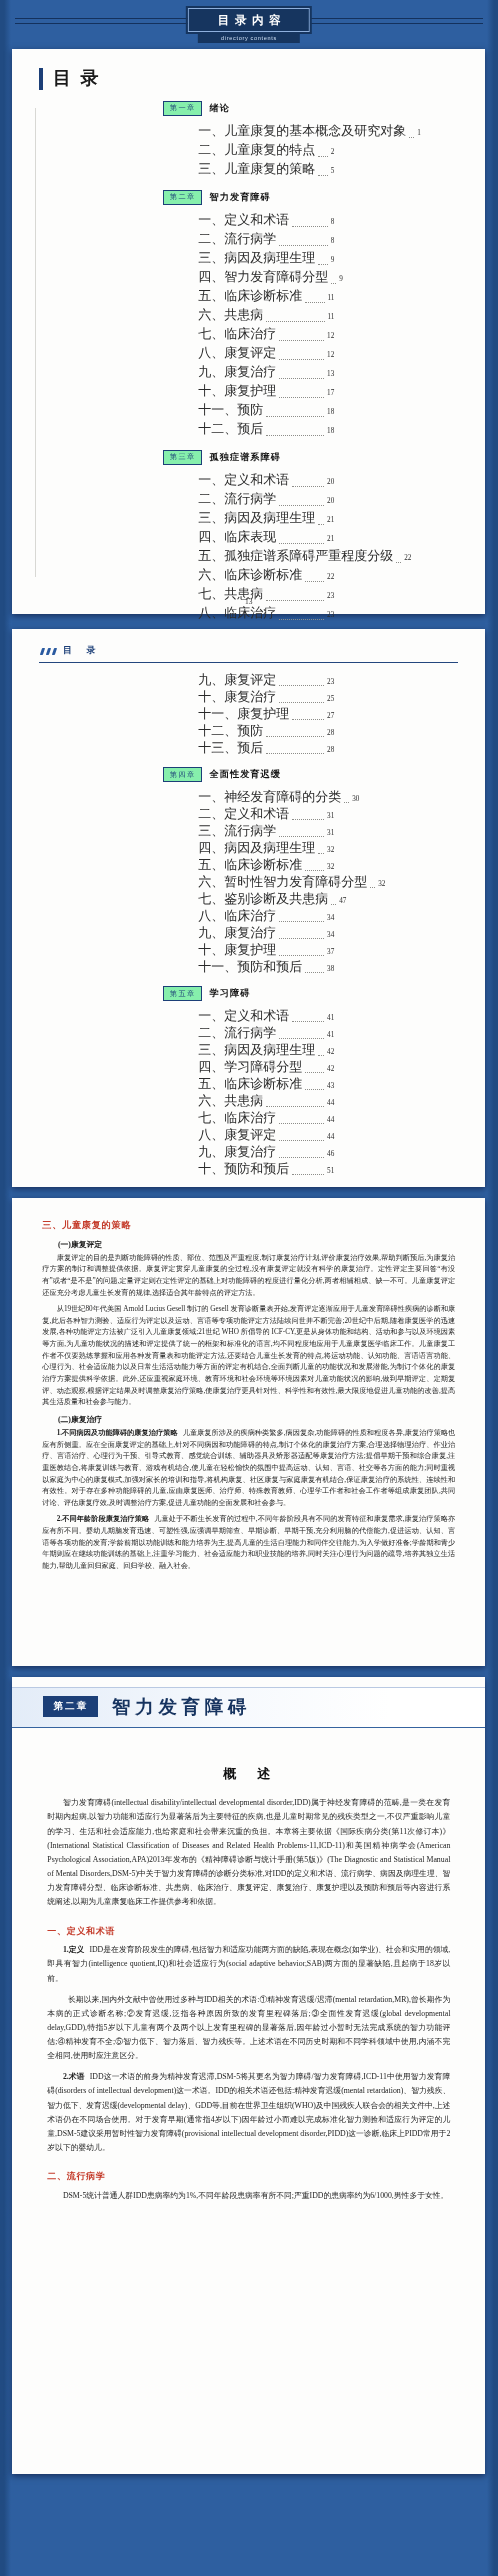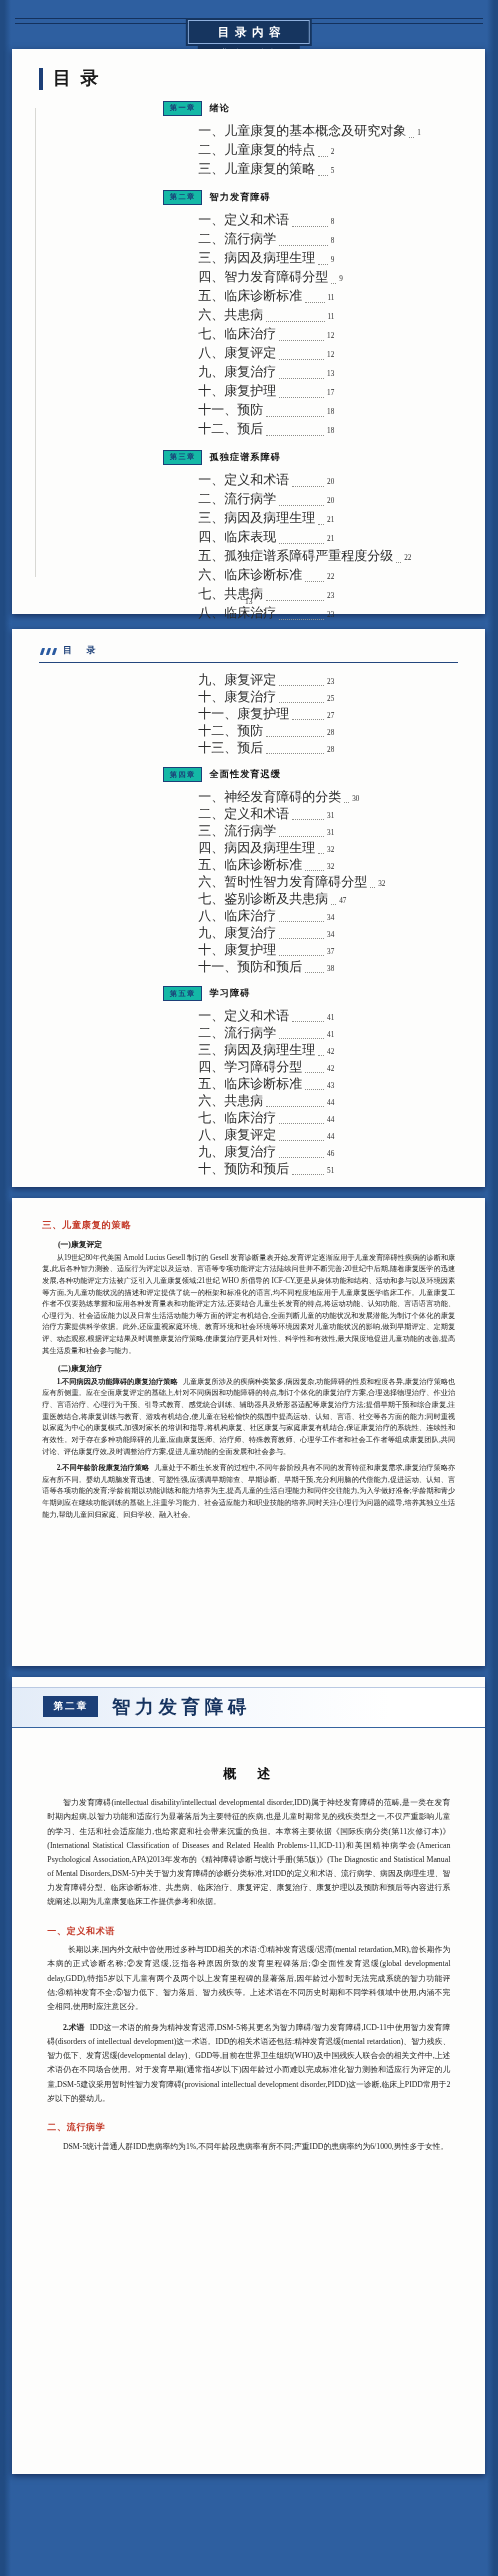--- a/index.html
+++ b/index.html
@@ -10,21 +10,21 @@
     background: linear-gradient(90deg,#214b82 0,#214b82 4.1px,#2e5fa0 11px,#2e5fa0 487px,#214b82 494px,#214b82 100%);
     font-family: "Liberation Serif","DejaVu Serif",serif;
   }
 
   
   .banner { position: relative; margin: 8.2px 13.6px 0; height: 33px; }
   .banner-rule {
     position: absolute; top: 9.6px; left: 1.4px; right: 1.4px; height: 6.1px;
     border-top: 1.4px solid #14315c; border-bottom: 1.4px solid #14315c;
   }
-  .banner-badge { position: absolute; left: 50%; top: 12px; transform: translateX(-50%); text-align: center; }
+  .banner-badge { position: absolute; left: 50%; top: 0; transform: translateX(-50%); text-align: center; }
   .badge-main {
     display: inline-block; background: #16355f; color: #fff;
     border: 0.7px solid #8fb0dd; outline: 2px solid #16355f;
     font-family: "Liberation Sans","DejaVu Sans",sans-serif;
     font-weight: bold; font-size: 11.6px; letter-spacing: 5.5px;
     padding: 3.4px 23px 3.4px 29px;
   }
   .badge-sub {
     margin: 2px auto 0; width: 102px; background: #16355f; color: #cfe0f5;
     font-family: "Liberation Sans","DejaVu Sans",sans-serif;
@@ -46,23 +46,23 @@
     display: inline-block; font-size: 18px; font-weight: bold; color: #1a1a1a;
     letter-spacing: 9.6px; border-left: 4.1px solid #1c3f77; padding-left: 9.6px; line-height: 1.2;
   }
   .page1::after { 
     content: ""; position: absolute; left: 23px; top: 59px; bottom: 37px;
     border-left: 0.7px solid #d8d8d4;
   }
   .toc-body { width: 171px; margin: 11px auto 0; }
   .chapter-head { display: flex; align-items: center; margin: 11px 0 6.1px; }
   .chapter-label {
-    border: 0.7px solid #1c3f77; color: #1c3f77; background: #14b8a6;
+    border: 0.7px solid #1c3f77; color: #1c3f77; background: #86efac;
     font-family: "Liberation Sans","DejaVu Sans",sans-serif;
-    font-size: 7.2px; font-weight: bold; padding: 1.4px 5.5px; margin-right: 7.5px; letter-spacing: 1.4px;
+    font-size: 7.2px; font-weight: normal; padding: 1.4px 5.5px; margin-right: 7.5px; letter-spacing: 1.4px;
   }
   .chapter-title { font-size: 9.2px; font-weight: bold; color: #141414; letter-spacing: 1px; }
   .toc-row { display: flex; align-items: baseline; padding-left: 35px; height: 19px; }
   .page2 .toc-row { height: 17px; }
   .entry-label { font-size: 13px; color: #2b2b2b; white-space: nowrap; }
   .leader { flex: 1; border-bottom: 1px dotted #8d8d89; margin: 0 2.7px; align-self: flex-end; margin-bottom: 2.7px; min-width: 5.5px; }
   .entry-page { font-size: 7.2px; color: #2b2b2b; }
   .folio { position: absolute; bottom: 8.2px; left: 0; right: 0; text-align: center; font-size: 7.5px; color: #3a3a3a; }
 
   
@@ -398,34 +398,36 @@
           <span class="leader"></span>
           <span class="entry-page">51</span>
         </div>
       </div>
     </div>
 </div>
 
 <div class="page page3">
   <div class="red-head">三、儿童康复的策略</div>
   <div class="sub-head">(一)康复评定</div>
+  <p class="para">康复评定的目的是判断功能障碍的性质、部位、范围及严重程度,制订康复治疗计划,评价康复治疗效果,帮助判断预后,为康复治疗方案的制订和调整提供依据。康复评定贯穿儿童康复的全过程,没有康复评定就没有科学的康复治疗。定性评定主要回答“有没有”或者“是不是”的问题,定量评定则在定性评定的基础上对功能障碍的程度进行量化分析,两者相辅相成、缺一不可。儿童康复评定还应充分考虑儿童生长发育的规律,选择适合其年龄特点的评定方法。</p>
   <p class="para">从19世纪80年代美国 Arnold Lucius Gesell 制订的 Gesell 发育诊断量表开始,发育评定逐渐应用于儿童发育障碍性疾病的诊断和康复,此后各种智力测验、适应行为评定以及运动、言语等专项功能评定方法陆续问世并不断完善;20世纪中后期,随着康复医学的迅速发展,各种功能评定方法被广泛引入儿童康复领域;21世纪 WHO 所倡导的 ICF-CY,更是从身体功能和结构、活动和参与以及环境因素等方面,为儿童功能状况的描述和评定提供了统一的框架和标准化的语言,均不同程度地应用于儿童康复医学临床工作。儿童康复工作者不仅要熟练掌握和应用各种发育量表和功能评定方法,还要结合儿童生长发育的特点,将运动功能、认知功能、言语语言功能、心理行为、社会适应能力以及日常生活活动能力等方面的评定有机结合,全面判断儿童的功能状况和发展潜能,为制订个体化的康复治疗方案提供科学依据。此外,还应重视家庭环境、教育环境和社会环境等环境因素对儿童功能状况的影响,做到早期评定、定期复评、动态观察,根据评定结果及时调整康复治疗策略,使康复治疗更具针对性、科学性和有效性,最大限度地促进儿童功能的改善,提高其生活质量和社会参与能力。</p>
   <div class="sub-head">(二)康复治疗</div>
   <p class="para"><b>1.不同病因及功能障碍的康复治疗策略</b><span>儿童康复所涉及的疾病种类繁多,病因复杂,功能障碍的性质和程度各异,康复治疗策略也应有所侧重。应在全面康复评定的基础上,针对不同病因和功能障碍的特点,制订个体化的康复治疗方案,合理选择物理治疗、作业治疗、言语治疗、心理行为干预、引导式教育、感觉统合训练、辅助器具及矫形器适配等康复治疗方法;提倡早期干预和综合康复,注重医教结合,将康复训练与教育、游戏有机结合,使儿童在轻松愉快的氛围中提高运动、认知、言语、社交等各方面的能力;同时重视以家庭为中心的康复模式,加强对家长的培训和指导,将机构康复、社区康复与家庭康复有机结合,保证康复治疗的系统性、连续性和有效性。对于存在多种功能障碍的儿童,应由康复医师、治疗师、特殊教育教师、心理学工作者和社会工作者等组成康复团队,共同讨论、评估康复疗效,及时调整治疗方案,促进儿童功能的全面发展和社会参与。</span></p>
   <p class="para"><b>2.不同年龄阶段康复治疗策略</b><span>儿童处于不断生长发育的过程中,不同年龄阶段具有不同的发育特征和康复需求,康复治疗策略亦应有所不同。婴幼儿期脑发育迅速、可塑性强,应强调早期筛查、早期诊断、早期干预,充分利用脑的代偿能力,促进运动、认知、言语等各项功能的发育;学龄前期以功能训练和能力培养为主,提高儿童的生活自理能力和同伴交往能力,为入学做好准备;学龄期和青少年期则应在继续功能训练的基础上,注重学习能力、社会适应能力和职业技能的培养,同时关注心理行为问题的疏导,培养其独立生活能力,帮助儿童回归家庭、回归学校、融入社会。</span></p>
 </div>
 
 <div class="page page4">
   <div class="chapter-band">
     <span class="chapter-band-label">第二章</span>
     <span class="chapter-band-title">智力发育障碍</span>
   </div>
   <div class="chapter-content">
     <div class="overview-head">概　述</div>
     <p class="para">智力发育障碍(intellectual disability/intellectual developmental disorder,IDD)属于神经发育障碍的范畴,是一类在发育时期内起病,以智力功能和适应行为显著落后为主要特征的疾病,也是儿童时期常见的残疾类型之一,不仅严重影响儿童的学习、生活和社会适应能力,也给家庭和社会带来沉重的负担。本章将主要依据《国际疾病分类(第11次修订本)》(International Statistical Classification of Diseases and Related Health Problems-11,ICD-11)和美国精神病学会(American Psychological Association,APA)2013年发布的《精神障碍诊断与统计手册(第5版)》(The Diagnostic and Statistical Manual of Mental Disorders,DSM-5)中关于智力发育障碍的诊断分类标准,对IDD的定义和术语、流行病学、病因及病理生理、智力发育障碍分型、临床诊断标准、共患病、临床治疗、康复评定、康复治疗、康复护理以及预防和预后等内容进行系统阐述,以期为儿童康复临床工作提供参考和依据。</p>
     <div class="red-head">一、定义和术语</div>
+    <p class="para"><b>1.定义</b><span>IDD是在发育阶段发生的障碍,包括智力和适应功能两方面的缺陷,表现在概念(如学业)、社会和实用的领域,即具有智力(intelligence quotient,IQ)和社会适应行为(social adaptive behavior,SAB)两方面的显著缺陷,且起病于18岁以前。</span></p>
     <p class="para"><b></b><span>长期以来,国内外文献中曾使用过多种与IDD相关的术语:①精神发育迟缓/迟滞(mental retardation,MR),曾长期作为本病的正式诊断名称;②发育迟缓,泛指各种原因所致的发育里程碑落后;③全面性发育迟缓(global developmental delay,GDD),特指5岁以下儿童有两个及两个以上发育里程碑的显著落后,因年龄过小暂时无法完成系统的智力功能评估;④精神发育不全;⑤智力低下、智力落后、智力残疾等。上述术语在不同历史时期和不同学科领域中使用,内涵不完全相同,使用时应注意区分。</span></p>
     <p class="para"><b>2.术语</b><span>IDD这一术语的前身为精神发育迟滞,DSM-5将其更名为智力障碍/智力发育障碍,ICD-11中使用智力发育障碍(disorders of intellectual development)这一术语。IDD的相关术语还包括:精神发育迟缓(mental retardation)、智力残疾、智力低下、发育迟缓(developmental delay)、GDD等,目前在世界卫生组织(WHO)及中国残疾人联合会的相关文件中,上述术语仍在不同场合使用。对于发育早期(通常指4岁以下)因年龄过小而难以完成标准化智力测验和适应行为评定的儿童,DSM-5建议采用暂时性智力发育障碍(provisional intellectual development disorder,PIDD)这一诊断,临床上PIDD常用于2岁以下的婴幼儿。</span></p>
     <div class="red-head">二、流行病学</div>
     <p class="para">DSM-5统计普通人群IDD患病率约为1%,不同年龄段患病率有所不同;严重IDD的患病率约为6/1000,男性多于女性。</p>
   </div>
 </div>
 
 
 </body></html>

